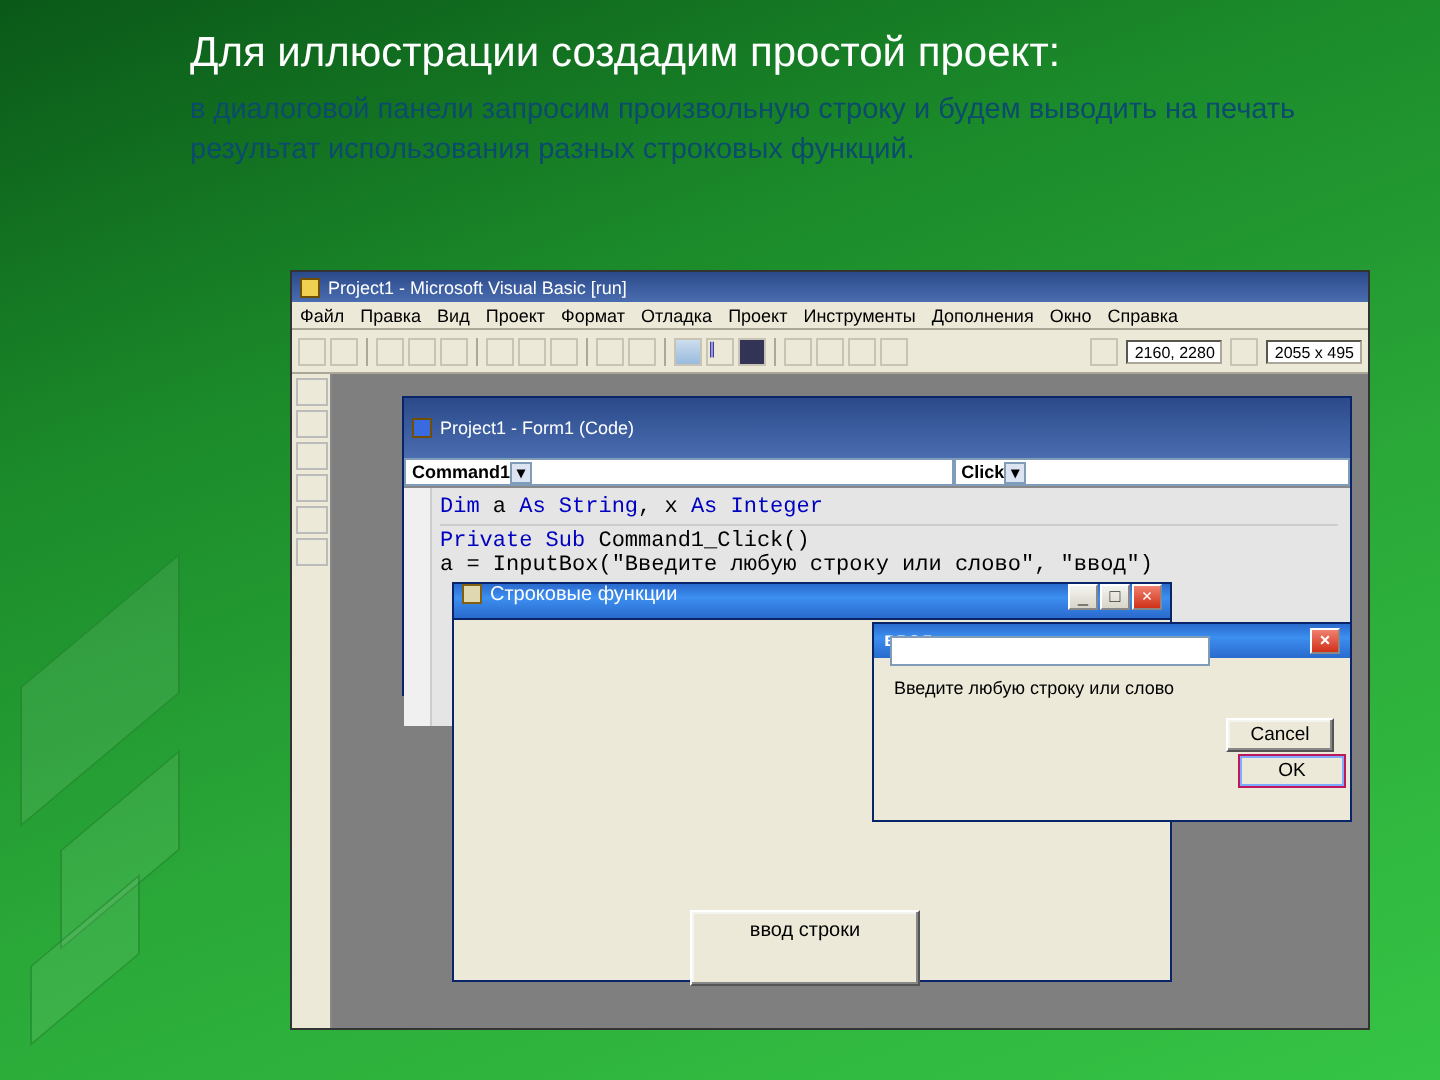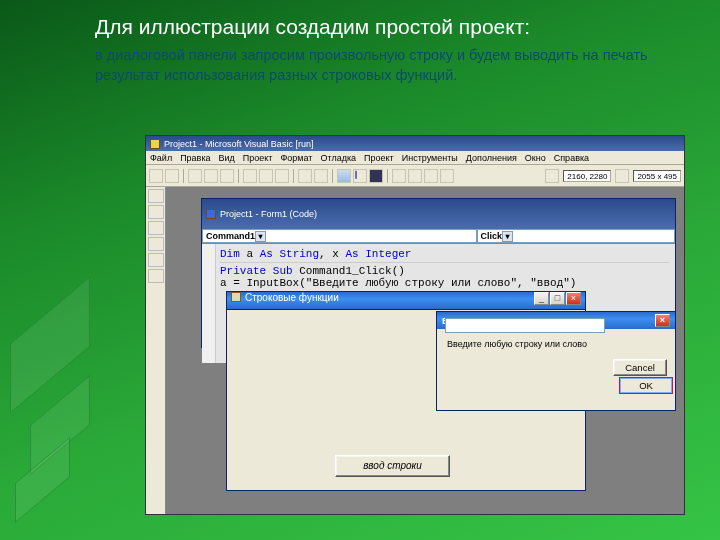--- a/index.html
+++ b/index.html
@@ -230,21 +230,21 @@
     <div class="formtitle">
       <div class="vb-ico" style="background:#e0d8b0;border-color:#806010;"></div>
       <span>Строковые функции</span>
       <div class="winbtns">
         <div class="winbtn">_</div>
         <div class="winbtn">□</div>
         <div class="winbtn close">×</div>
       </div>
     </div>
     <div class="formbody">
-      <div class="vbbtn" style="left:108px; top:145px; width:115px; height:22px; line-height:20px;font-style:italic;">ввод строки</div>
+      <div class="vbbtn" style="left:118px; top:145px; width:115px; height:38px; line-height:20px;">ввод строки</div>
     </div>
   </div>
 
   <div class="inputbox">
     <div class="ibtitle">
       <span>ввод</span>
       <div class="winbtns">
         <div class="winbtn close">×</div>
       </div>
     </div>

